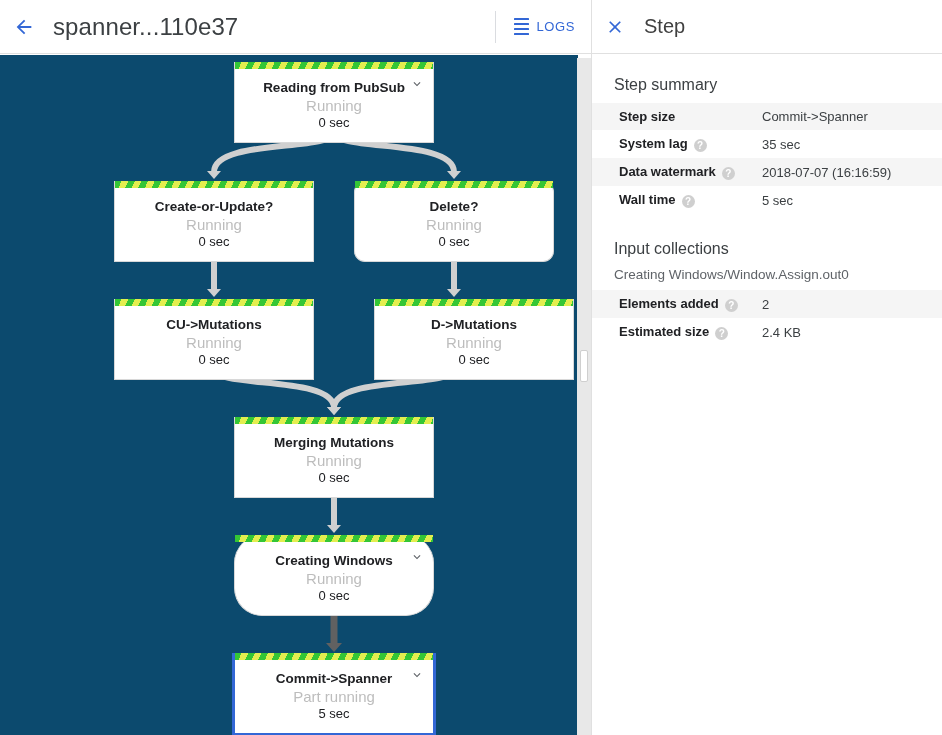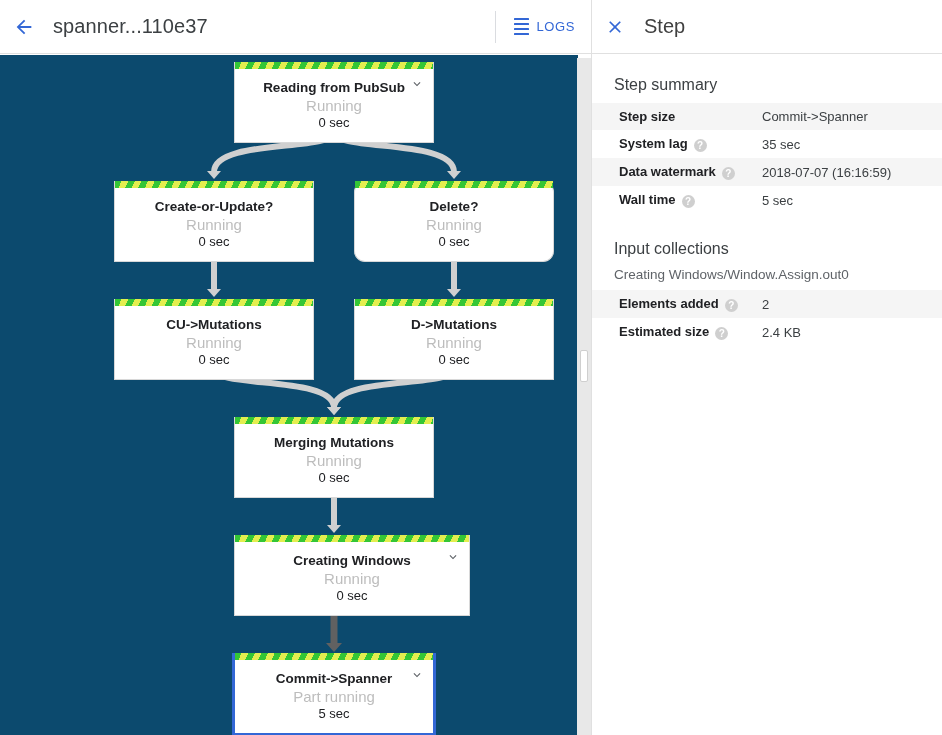--- a/index.html
+++ b/index.html
@@ -27,21 +27,21 @@
     display: flex; align-items: center;
     background: #fff;
   }
   .back-arrow {
     width: 48px; height: 54px;
     display: flex; align-items: center; justify-content: center;
     cursor: pointer;
   }
   .back-arrow svg { display: block; }
   #job-title {
-    font-size: 20px;
+    font-size: 24px;
     color: #3c4043;
     font-weight: 400;
     margin-left: 5px;
     letter-spacing: 0.1px;
     white-space: nowrap;
   }
   #header-right {
     margin-left: auto;
     display: flex; align-items: center; height: 54px;
   }
@@ -271,37 +271,37 @@
             </div>
           </div>
           <div class="node" style="left: 114px; top: 244px; width: 200px;">
             <div class="stripe"></div>
             <div class="node-body">
               <div class="node-name">CU-&gt;Mutations</div>
               <div class="node-status">Running</div>
               <div class="node-time">0 sec</div>
             </div>
           </div>
-          <div class="node" style="left: 354px; top: 244px; width: 200px;">
+          <div class="node" style="left: 374px; top: 244px; width: 200px;">
             <div class="stripe"></div>
             <div class="node-body">
               <div class="node-name">D-&gt;Mutations</div>
               <div class="node-status">Running</div>
               <div class="node-time">0 sec</div>
             </div>
           </div>
           <div class="node" style="left: 234px; top: 362px; width: 200px;">
             <div class="stripe"></div>
             <div class="node-body">
               <div class="node-name">Merging Mutations</div>
               <div class="node-status">Running</div>
               <div class="node-time">0 sec</div>
             </div>
           </div>
-          <div class="node" style="left: 234px; top: 480px; width: 236px;">
+          <div class="node" style="left: 234px; top: 480px; width: 200px; border-radius: 28px;">
             <div class="stripe"></div>
             <div class="node-body">
               <div class="node-name">Creating Windows</div>
               <div class="node-status">Running</div>
               <div class="node-time">0 sec</div>
               <div class="node-chevron"><svg width="14" height="14" viewBox="0 0 24 24">
                   <path fill="#5f6368" d="M7.4 8.6L12 13.2l4.6-4.6L18 10l-6 6-6-6z"></path>
                 </svg></div>
             </div>
           </div>

